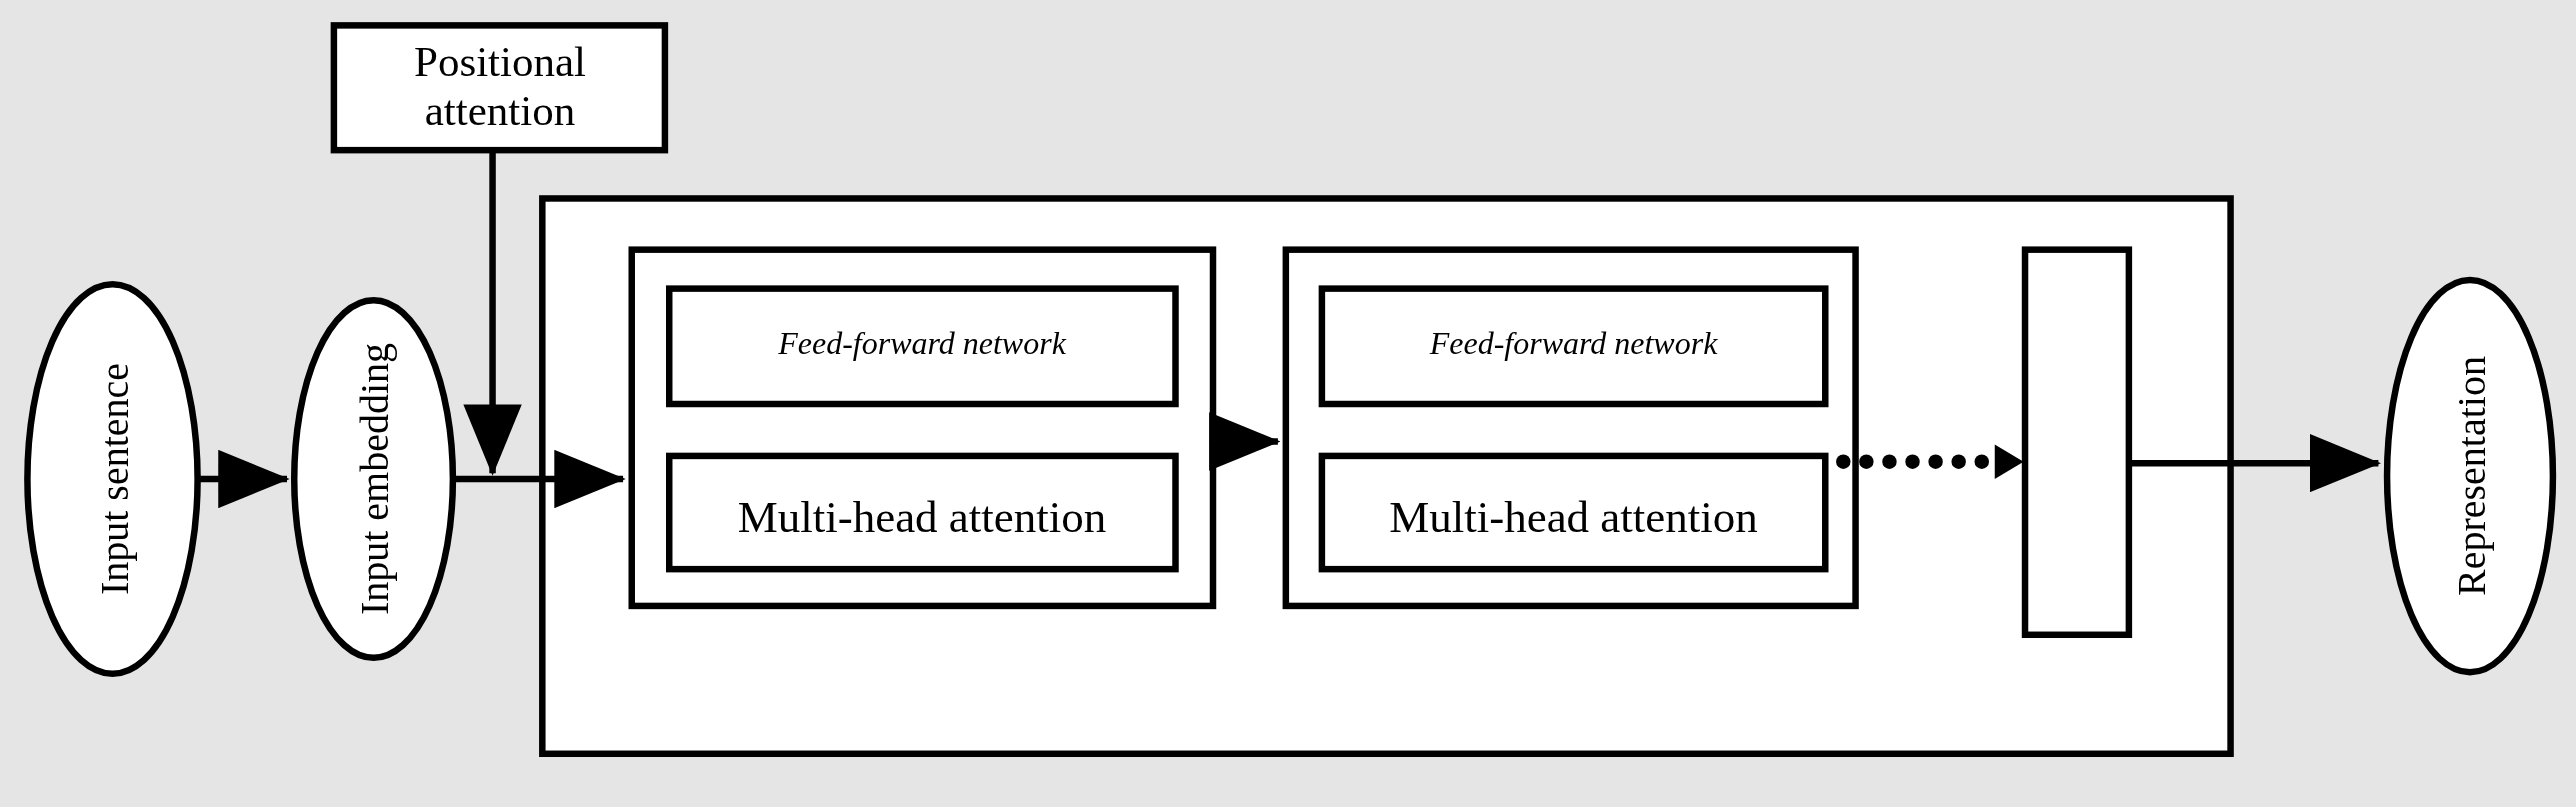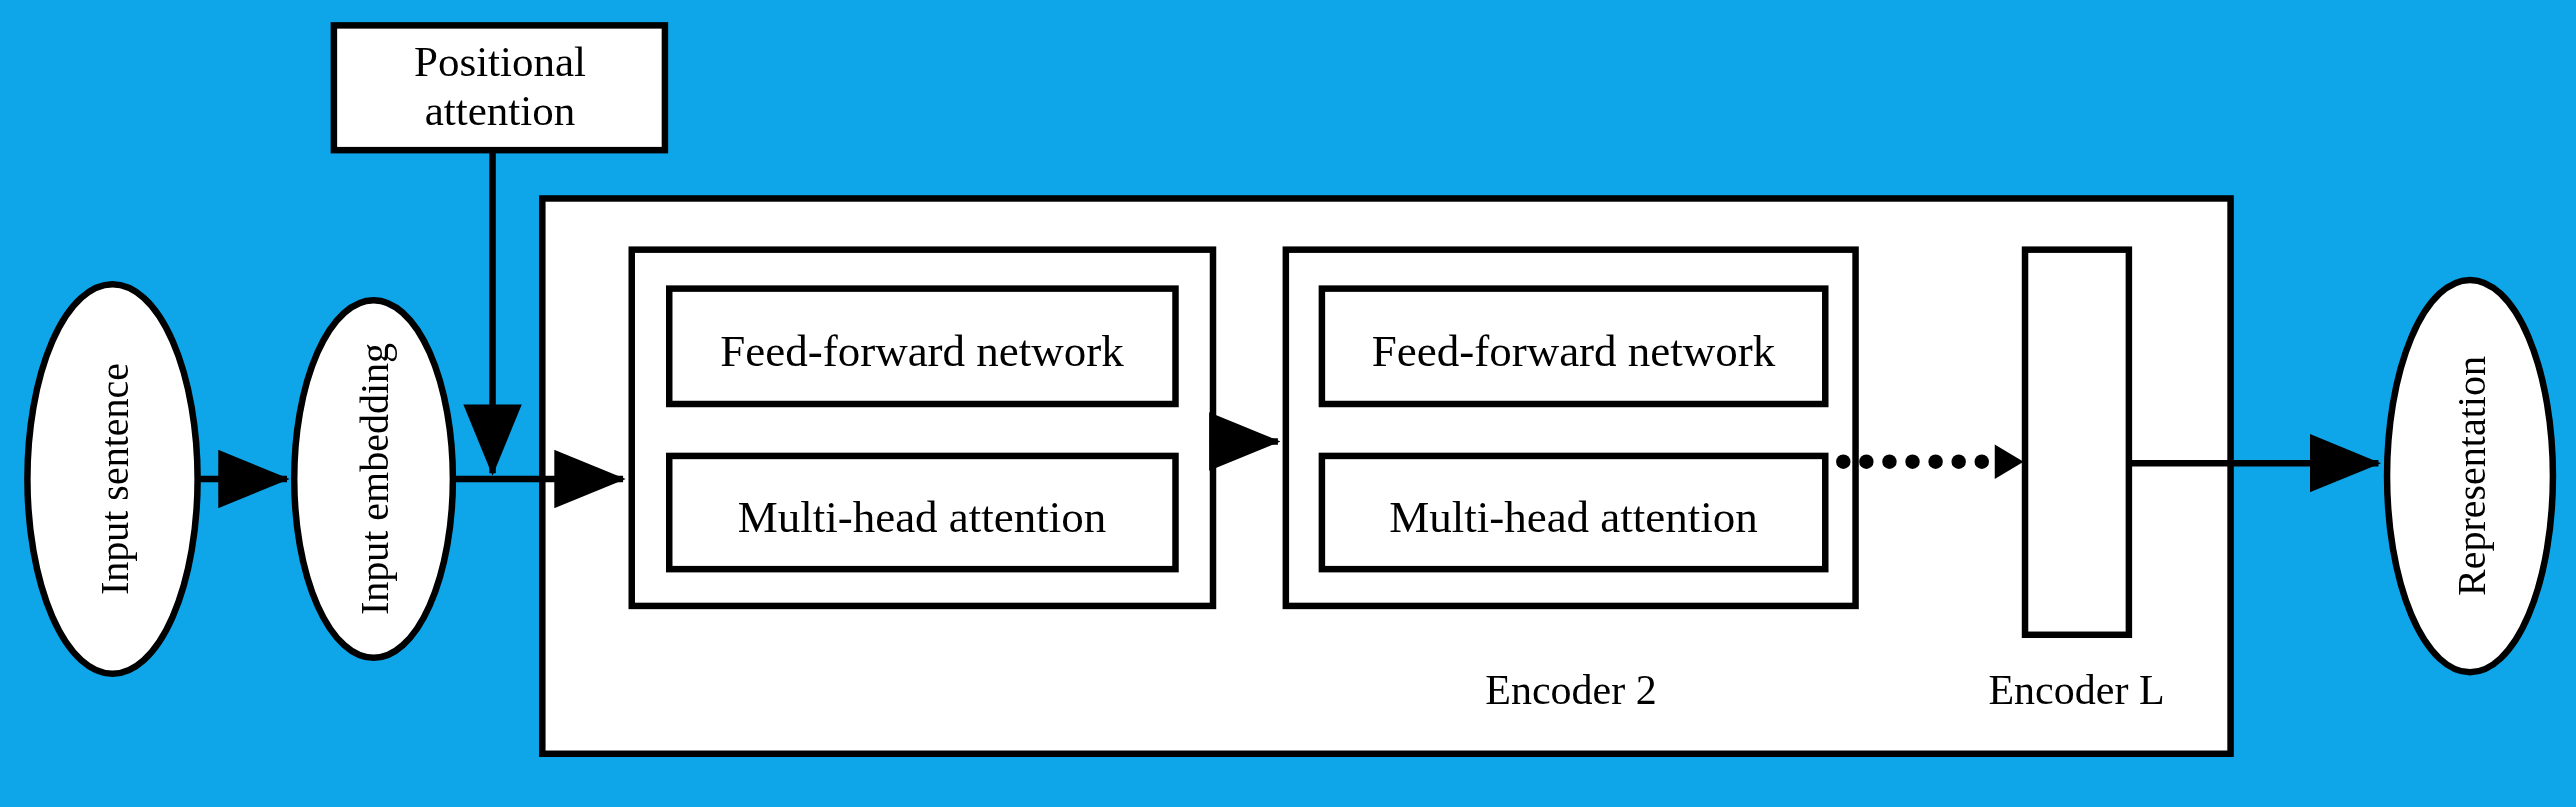--- a/index.html
+++ b/index.html
@@ -4,21 +4,21 @@
 <style>
   html, body {
     margin: 0;
     padding: 0;
     background: #ffffff;
   }
   #canvas {
     position: relative;
     width: 2576px;
     height: 808px;
-    background: #0ea5e9;
+    background: #e5e5e5;
     overflow: hidden;
     font-family: "Liberation Serif", "DejaVu Serif", serif;
   }
   svg.diagram {
     position: absolute;
     left: 0;
     top: 0;
     width: 2576px;
     height: 808px;
   }
@@ -29,21 +29,21 @@
     white-space: nowrap;
     line-height: 1.12;
     text-align: center;
   }
   .rot {
     transform-origin: 50% 50%;
     transform: rotate(-90deg);
   }
   .t-pos-enc   { left: 334px;  top: 21.6px;  width: 332px;  height: 130px; font-size: 43px;
                  display: flex; flex-direction: column; align-items: center; justify-content: center; }
-  .t-ffn       { font-size: 45px; }
+  .t-ffn       { font-size: 32px; font-style: italic; }
   .t-mha       { font-size: 45px; }
   .t-enc-cap   { font-size: 42px; }
   .t-ellipse   { font-size: 40px; }
 </style>
 </head>
 <body>
 
 <div id="canvas">
 
   <svg class="diagram" viewBox="0 0 3572 1120" xmlns="http://www.w3.org/2000/svg">
@@ -111,18 +111,16 @@
 
   <div class="lbl rot t-ellipse" style="left:213px; top:459px; width:320px; height:40px;">Input embedding</div>
 
   <div class="lbl rot t-ellipse" style="left:2307px; top:456px; width:326px; height:40px;">Representation</div>
 
   <div class="lbl t-ffn" style="left:669px; top:326px; width:506px;">Feed-forward network</div>
   <div class="lbl t-mha" style="left:669px; top:492px; width:506px;">Multi-head attention</div>
 
   <div class="lbl t-ffn" style="left:1322px; top:326px; width:503px;">Feed-forward network</div>
   <div class="lbl t-mha" style="left:1322px; top:492px; width:503px;">Multi-head attention</div>
-  <div class="lbl t-enc-cap" style="left:1286px; top:667px; width:570px;">Encoder 2</div>
 
-  <div class="lbl t-enc-cap" style="left:1918px; top:667px; width:317px;">Encoder L</div>
 
 </div>
 
 
 </body></html>

